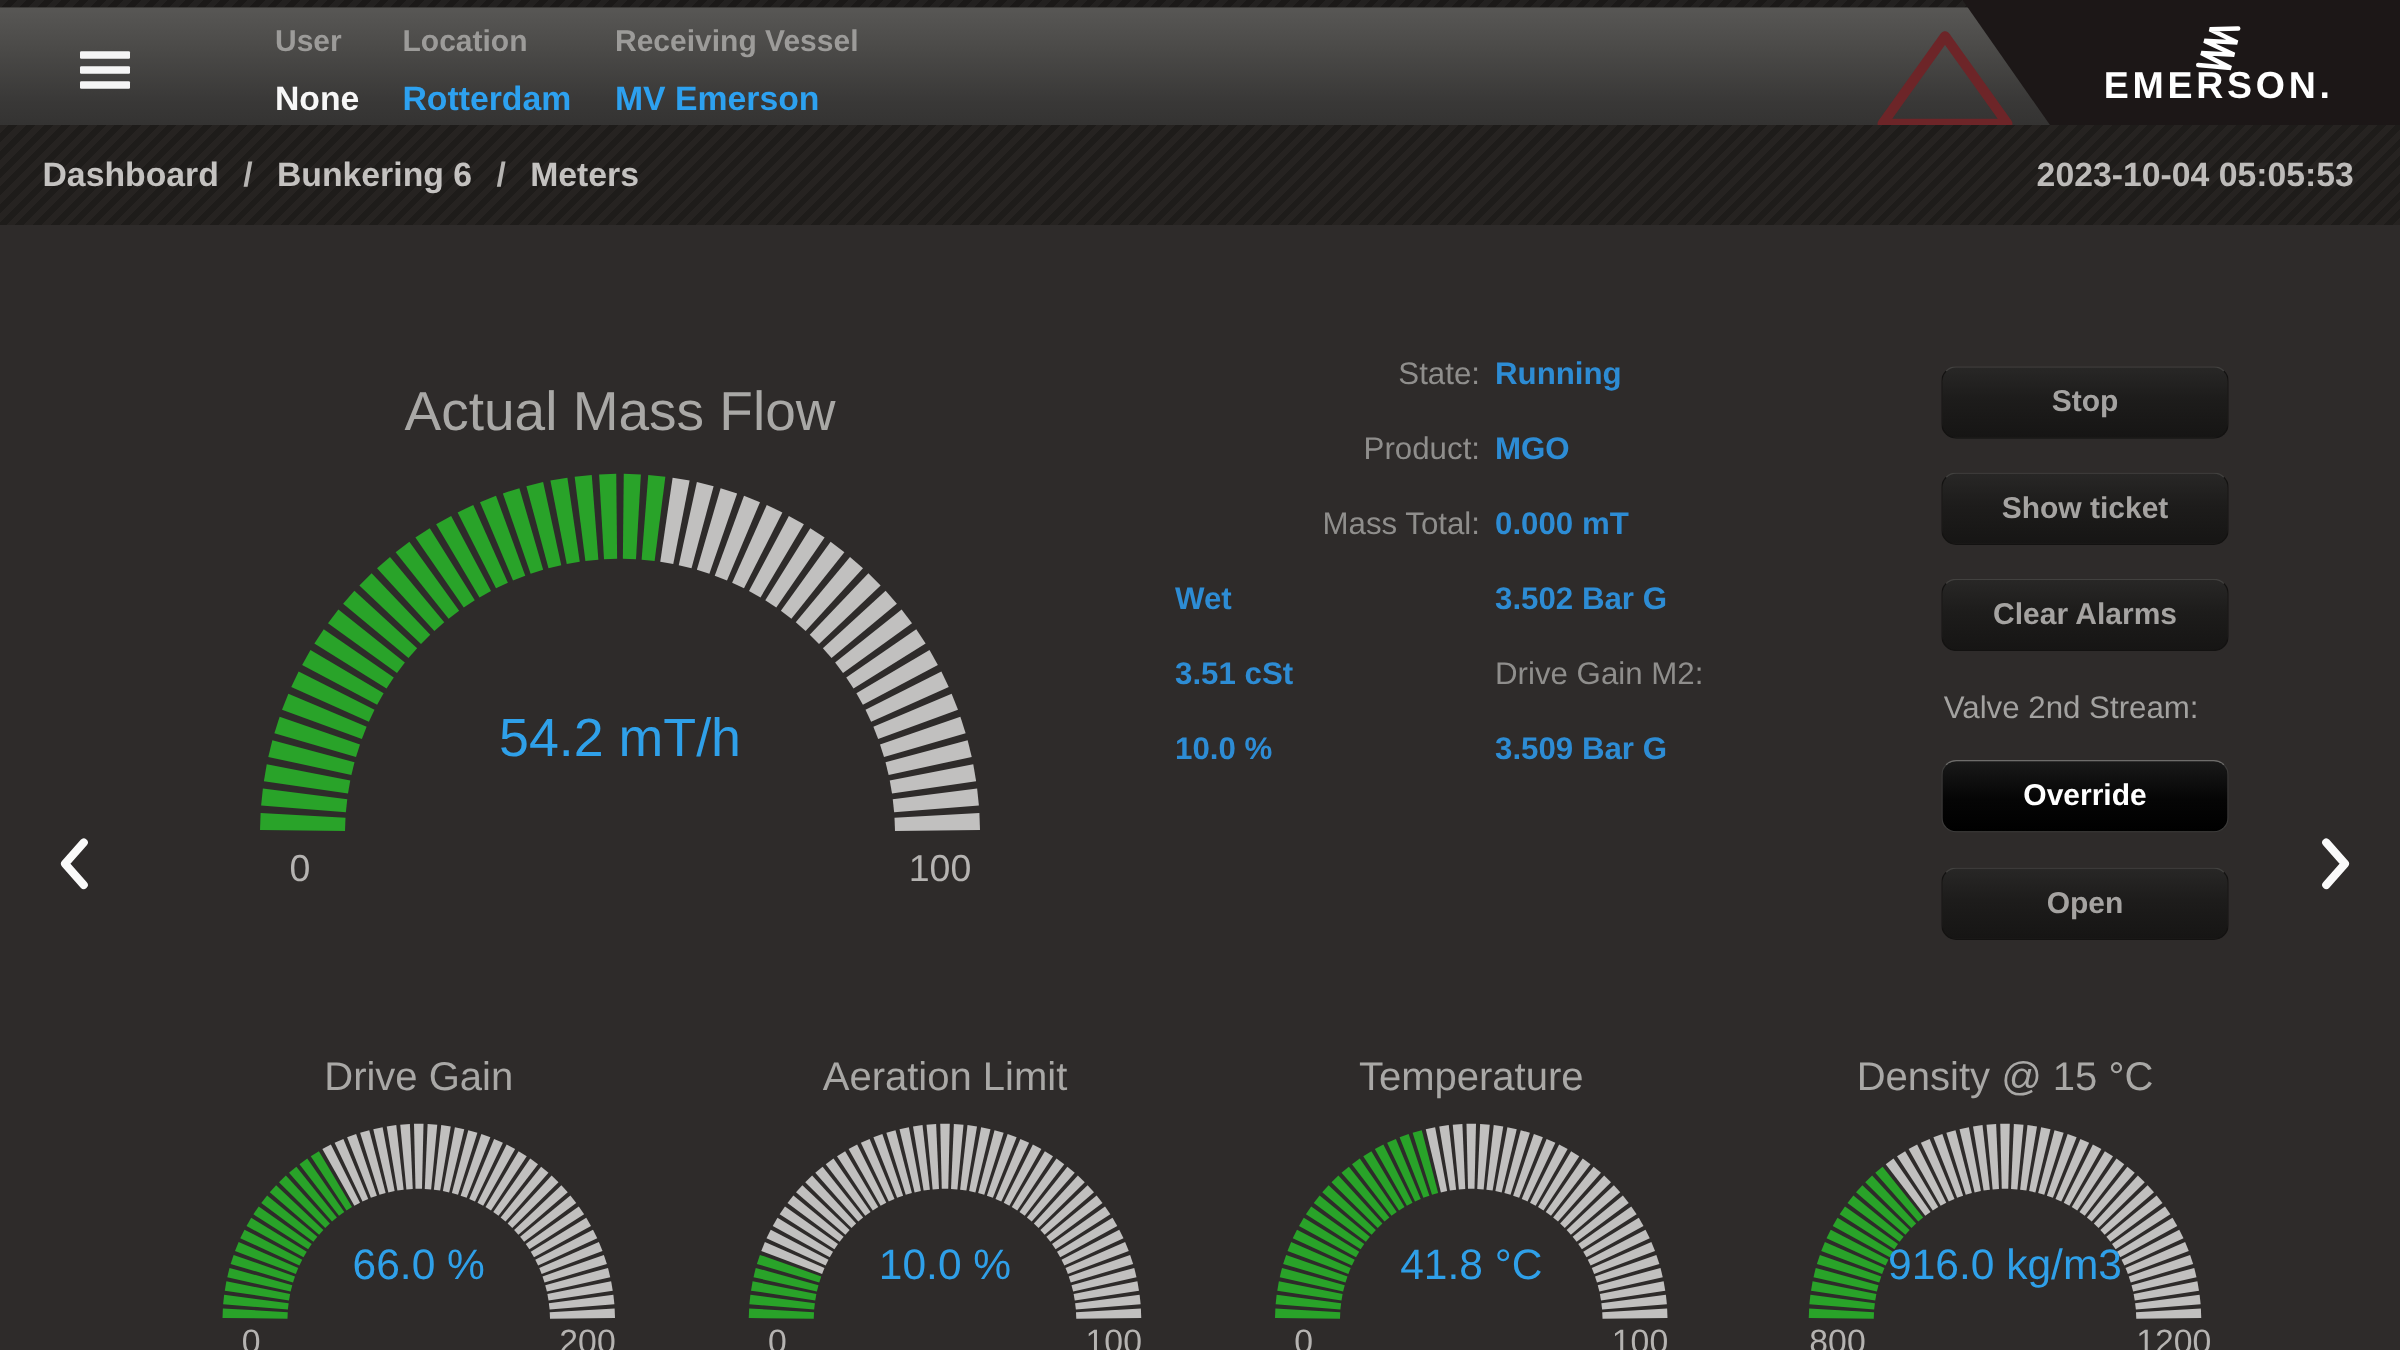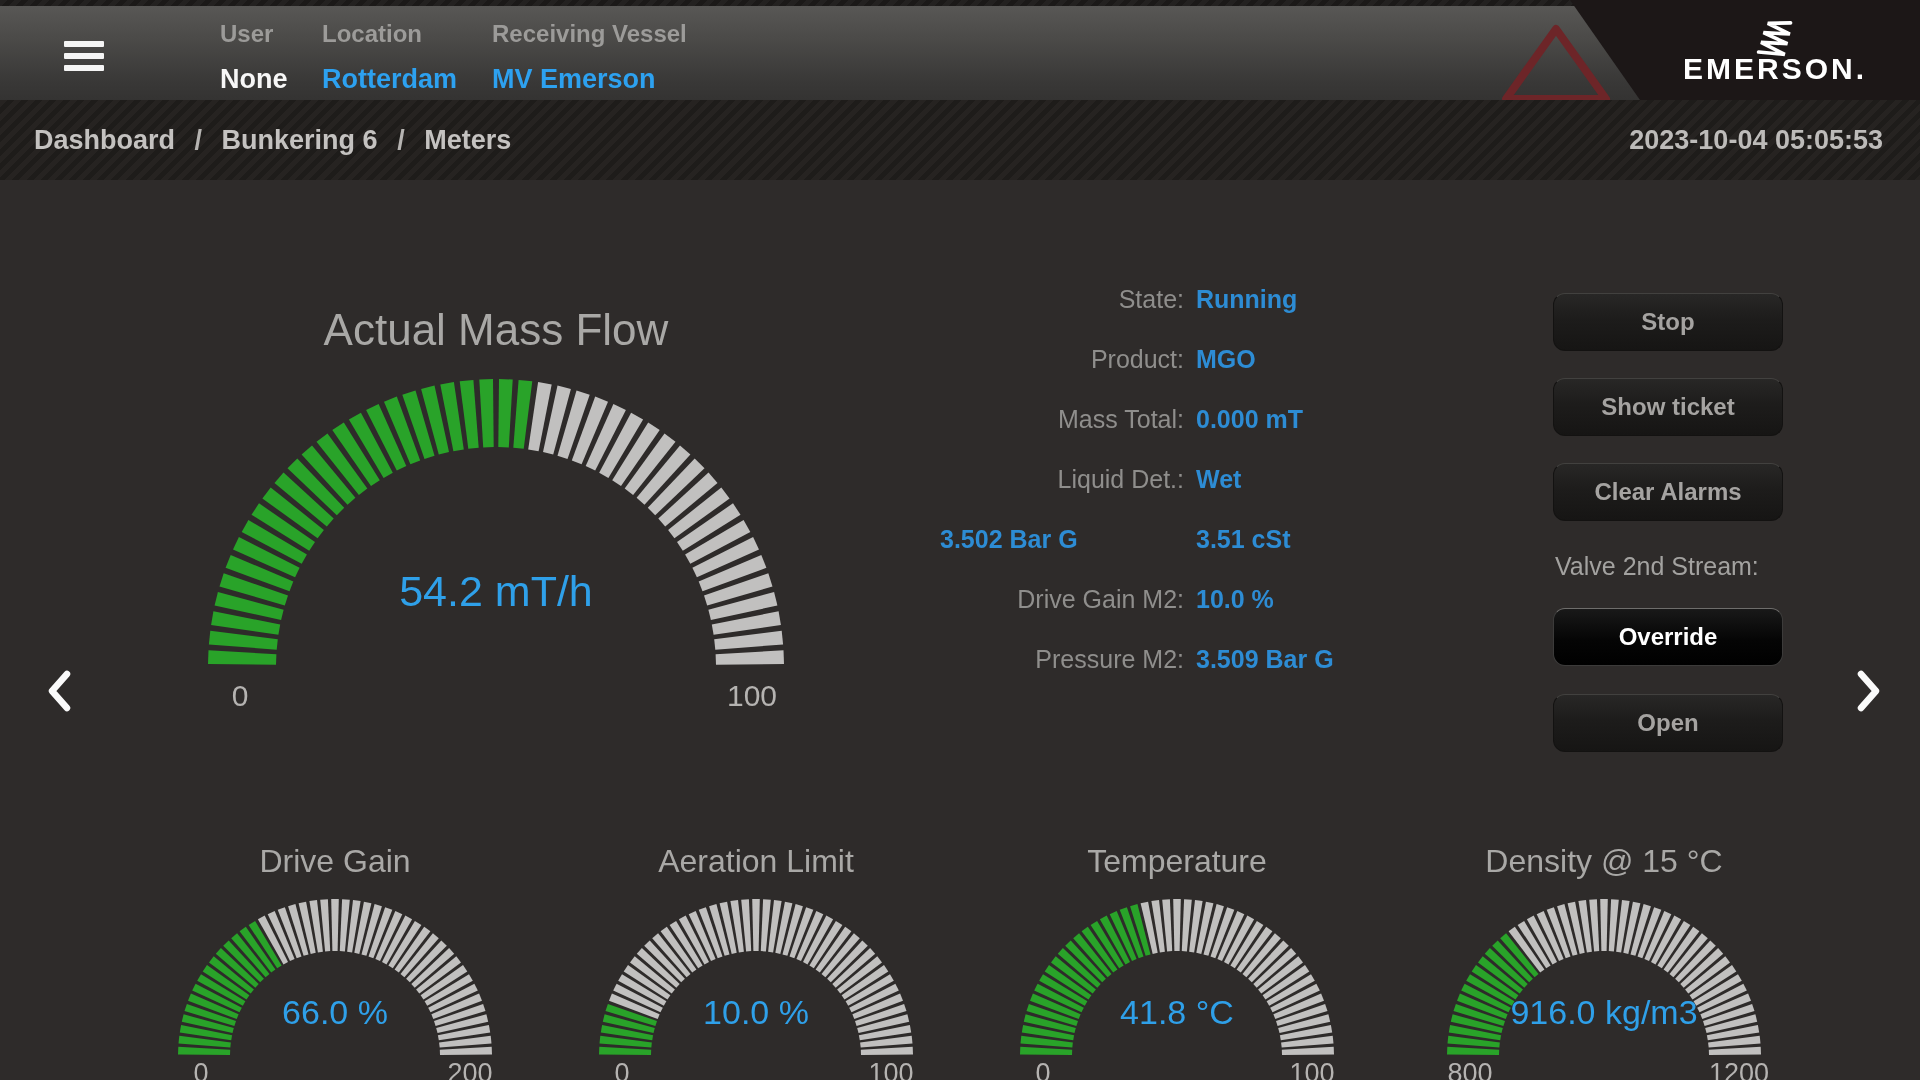--- a/index.html
+++ b/index.html
@@ -184,27 +184,25 @@
   <div class="g-minmax gauge-main-min">0</div>
   <div class="g-minmax gauge-main-max">100</div>
 
   <div class="info-grid">
     <div class="ilabel">State:</div>
     <div class="ivalue">Running</div>
     <div class="ilabel">Product:</div>
     <div class="ivalue">MGO</div>
     <div class="ilabel">Mass Total:</div>
     <div class="ivalue">0.000 mT</div>
-    <div class="ilabel">Liquid Det.:</div>
     <div class="ivalue">Wet</div>
     <div class="ivalue">3.502 Bar G</div>
     <div class="ivalue">3.51 cSt</div>
     <div class="ilabel">Drive Gain M2:</div>
     <div class="ivalue">10.0 %</div>
-    <div class="ilabel">Pressure M2:</div>
     <div class="ivalue">3.509 Bar G</div>
   </div>
 
   <div class="btn" style="top:293px">Stop</div>
   <div class="btn" style="top:378px">Show ticket</div>
   <div class="btn" style="top:463px">Clear Alarms</div>
   <div class="valve-label">Valve 2nd Stream:</div>
   <div class="btn btn-active" style="top:608px">Override</div>
   <div class="btn" style="top:694px">Open</div>
 

